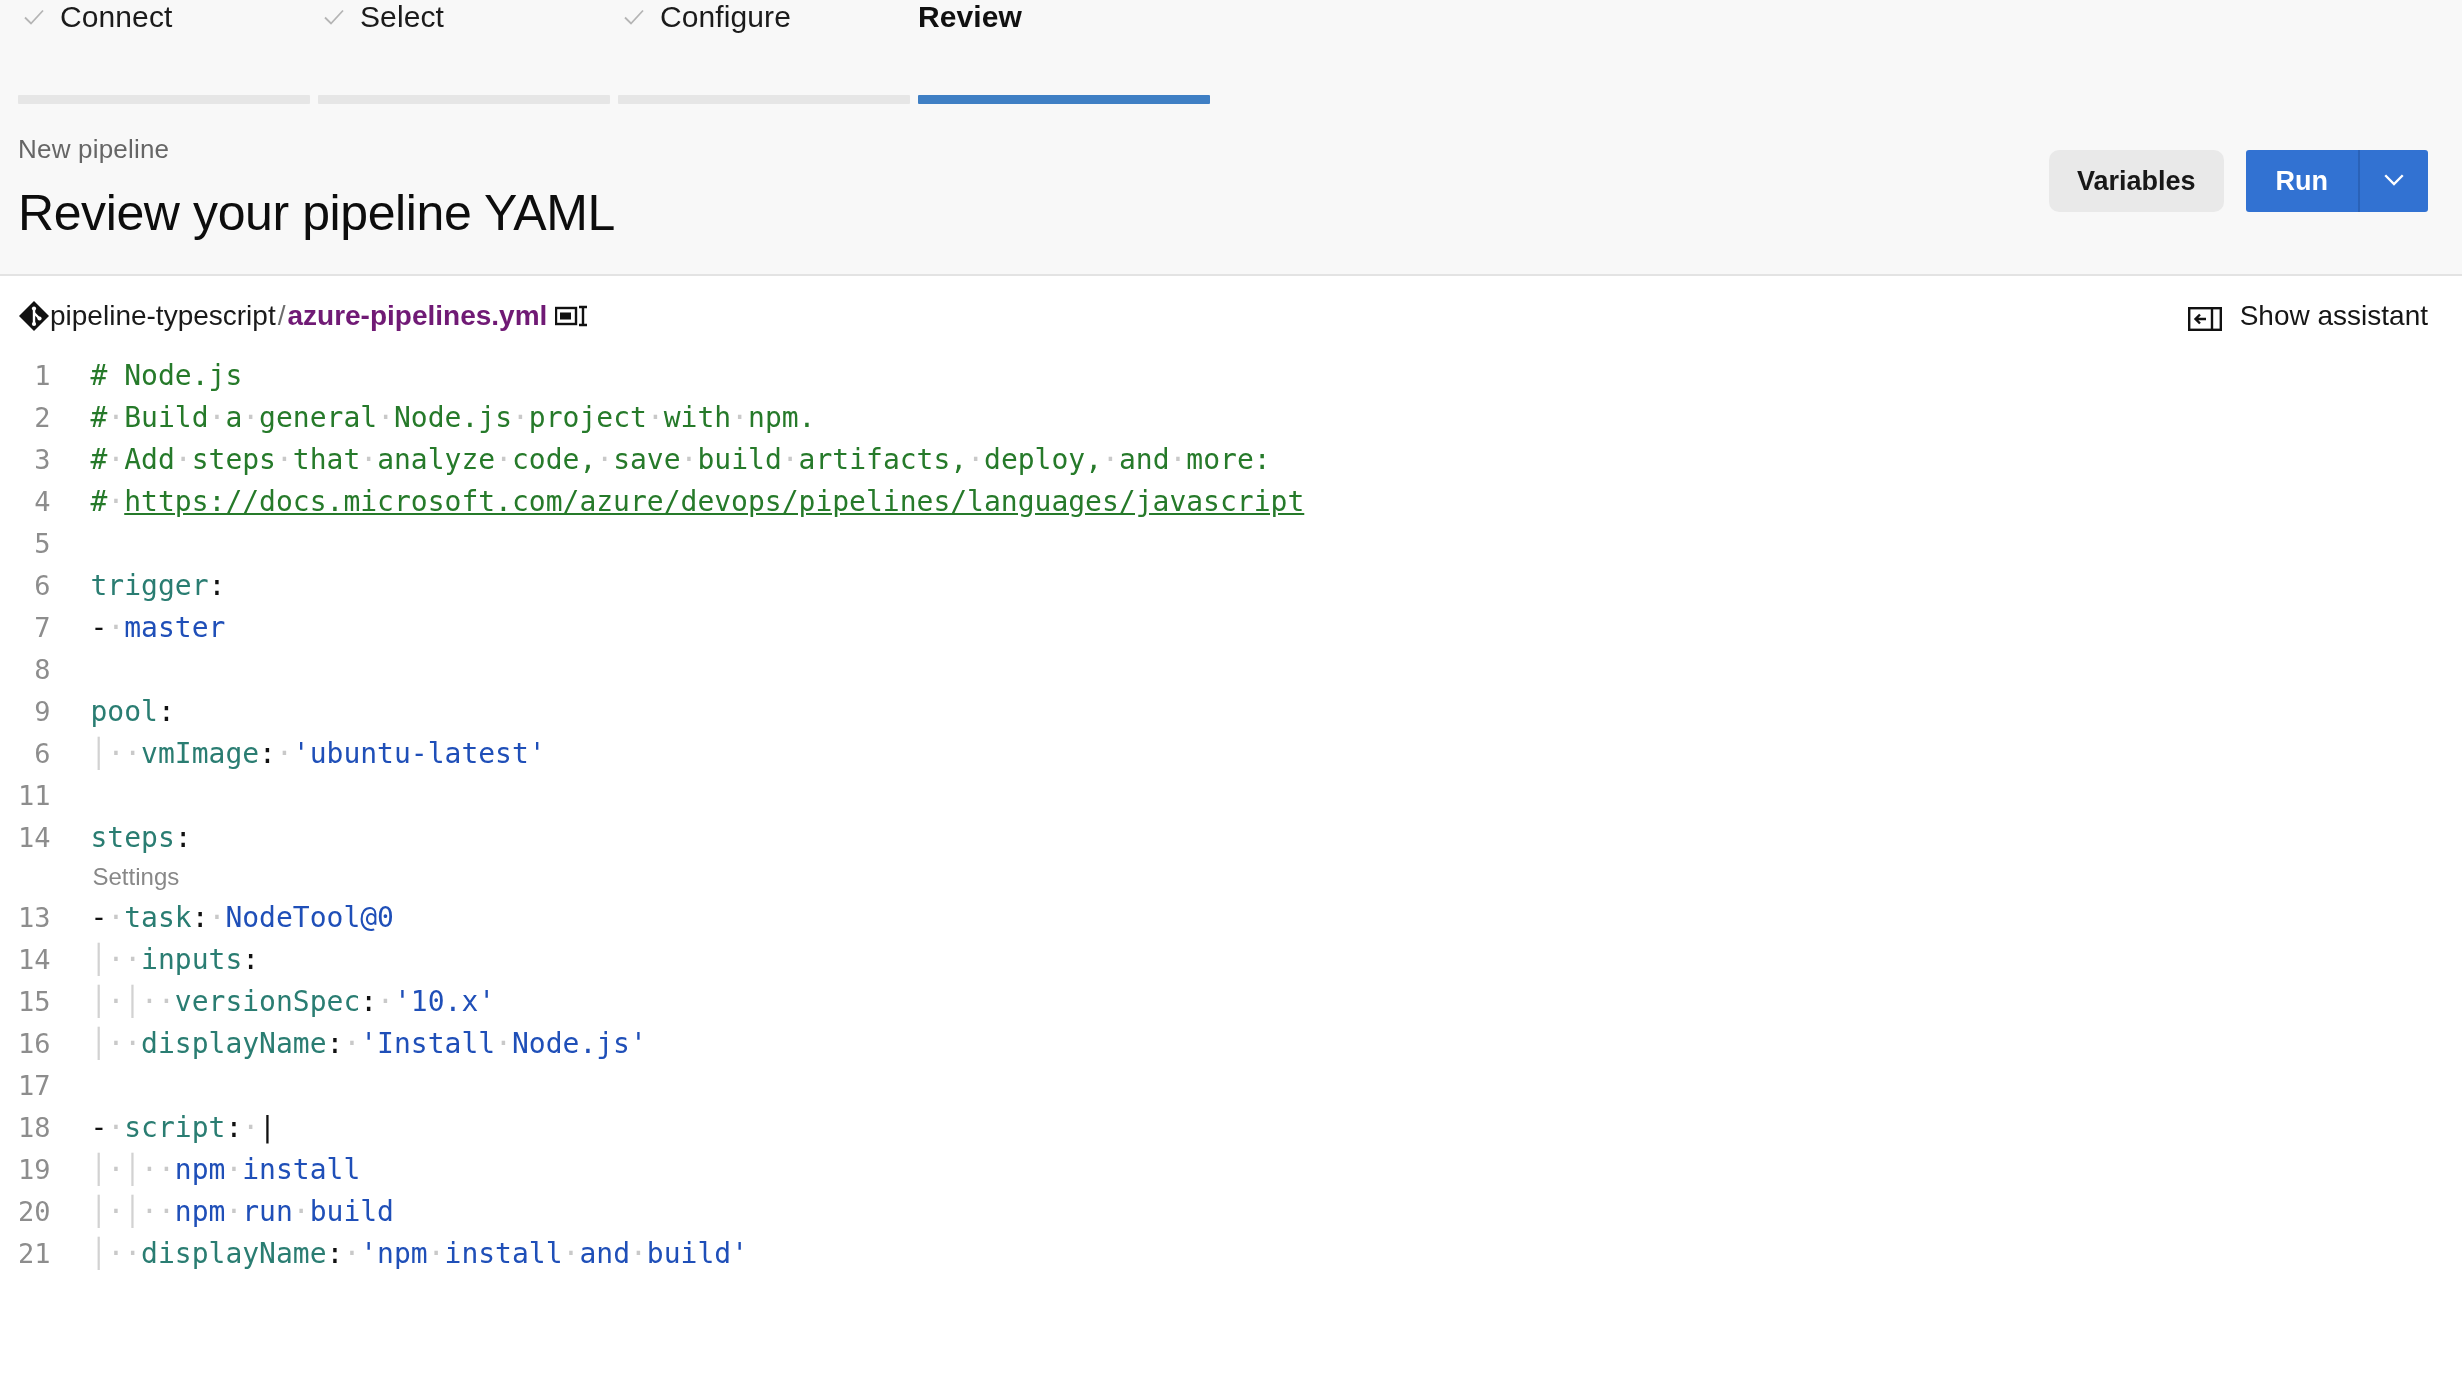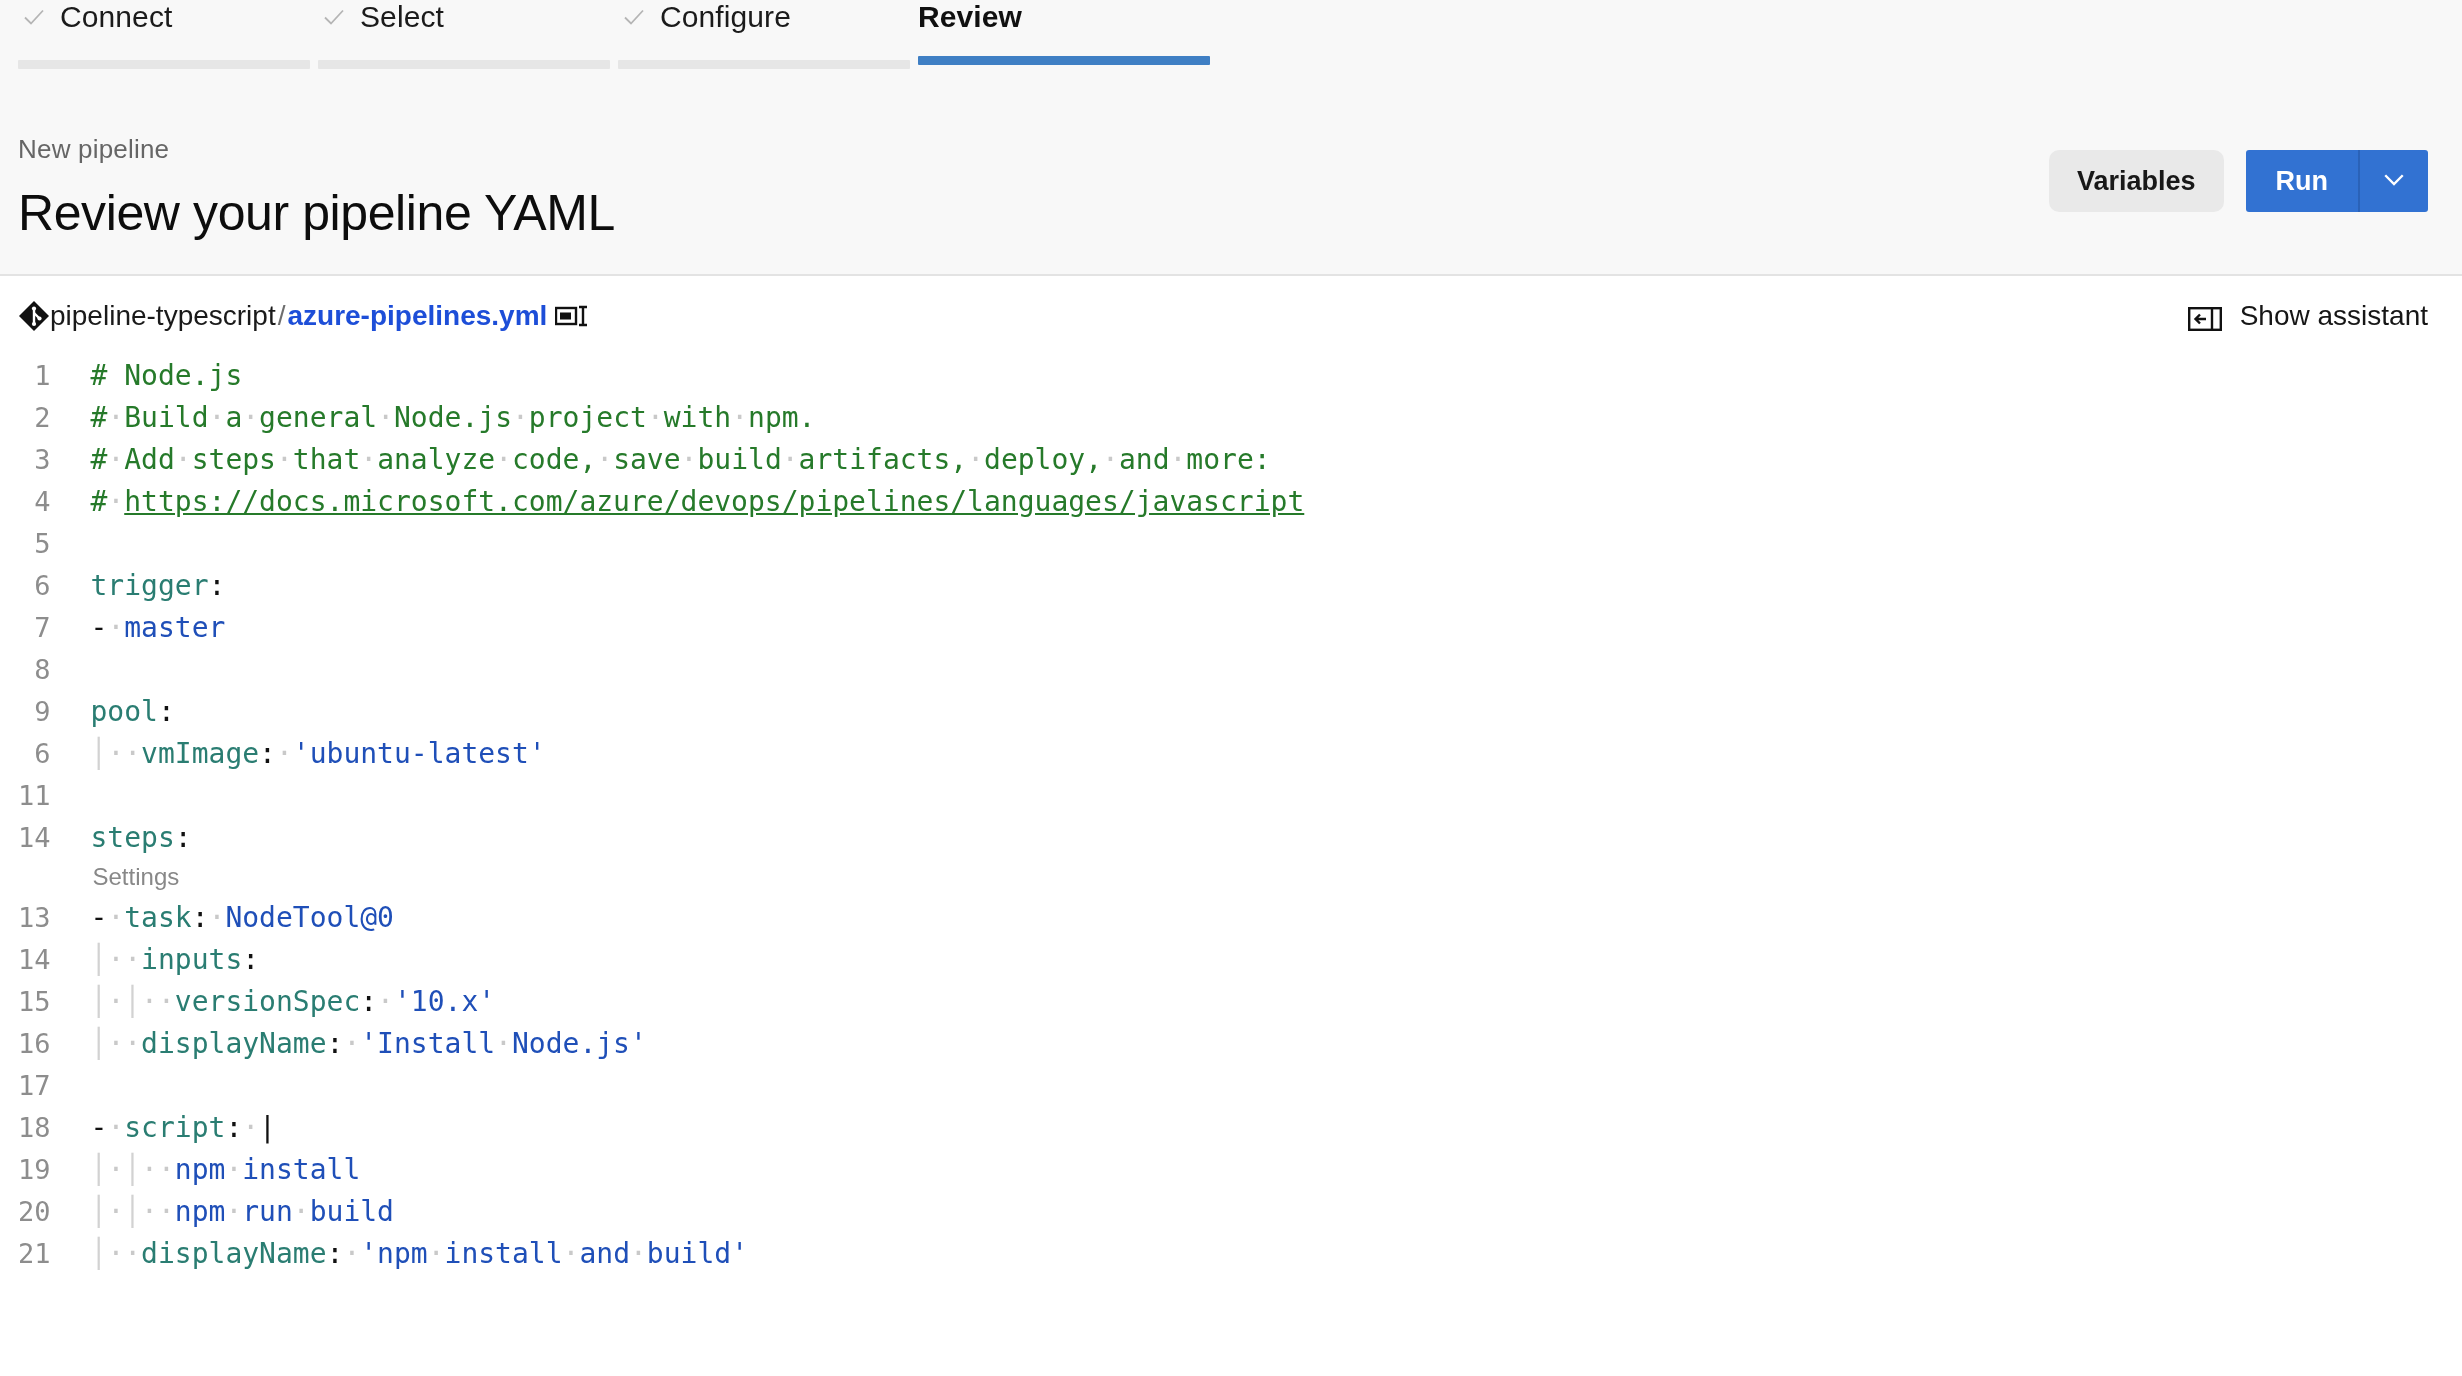--- a/index.html
+++ b/index.html
@@ -15,21 +15,21 @@
 
   .header-zone { background: #f8f8f8; border-bottom: 2px solid #e3e3e3; }
 
   .steps { display: flex; align-items: flex-end; padding: 0 0 0 18px; height: 104px; }
   .step {
     width: 300px;
     padding-bottom: 0;
     position: relative;
     display: flex;
     flex-direction: column;
-    justify-content: flex-start;
+    justify-content: space-between;
     height: 104px;
   }
   .step-label {
     display: flex; align-items: center; gap: 14px;
     font-size: 30px; color: #1b1b1b; letter-spacing: .1px;
     padding-bottom: 26px; padding-left: 4px;
   }
   .step-check {
     width: 24px; height: 24px; display: inline-block; position: relative; flex: none;
   }
@@ -71,21 +71,21 @@
 
   
   .editor-head {
     display: flex; align-items: center; justify-content: space-between;
     padding: 24px 34px 22px 18px;
   }
   .file-crumb { display: flex; align-items: center; font-size: 28px; color: #1a1a1a; }
   .git-icon { width: 32px; height: 32px; flex: none; display: block; }
   .crumb-repo { color: #1a1a1a; }
   .crumb-sep { color: #6e6e6e; padding: 0 2px; }
-  .crumb-file { font-weight: bold; color: #1d4ed8; }
+  .crumb-file { font-weight: bold; color: #701a75; }
   .rename-icon { width: 34px; height: 26px; margin-left: 8px; flex: none; display: block; }
 
   .assistant-toggle {
     display: flex; align-items: flex-end; gap: 18px;
     font-size: 28px; color: #161616; cursor: pointer;
   }
   .panel-icon { width: 34px; height: 26px; flex: none; display: block; }
 
   
   .editor { position: relative; padding-left: 18px; }

